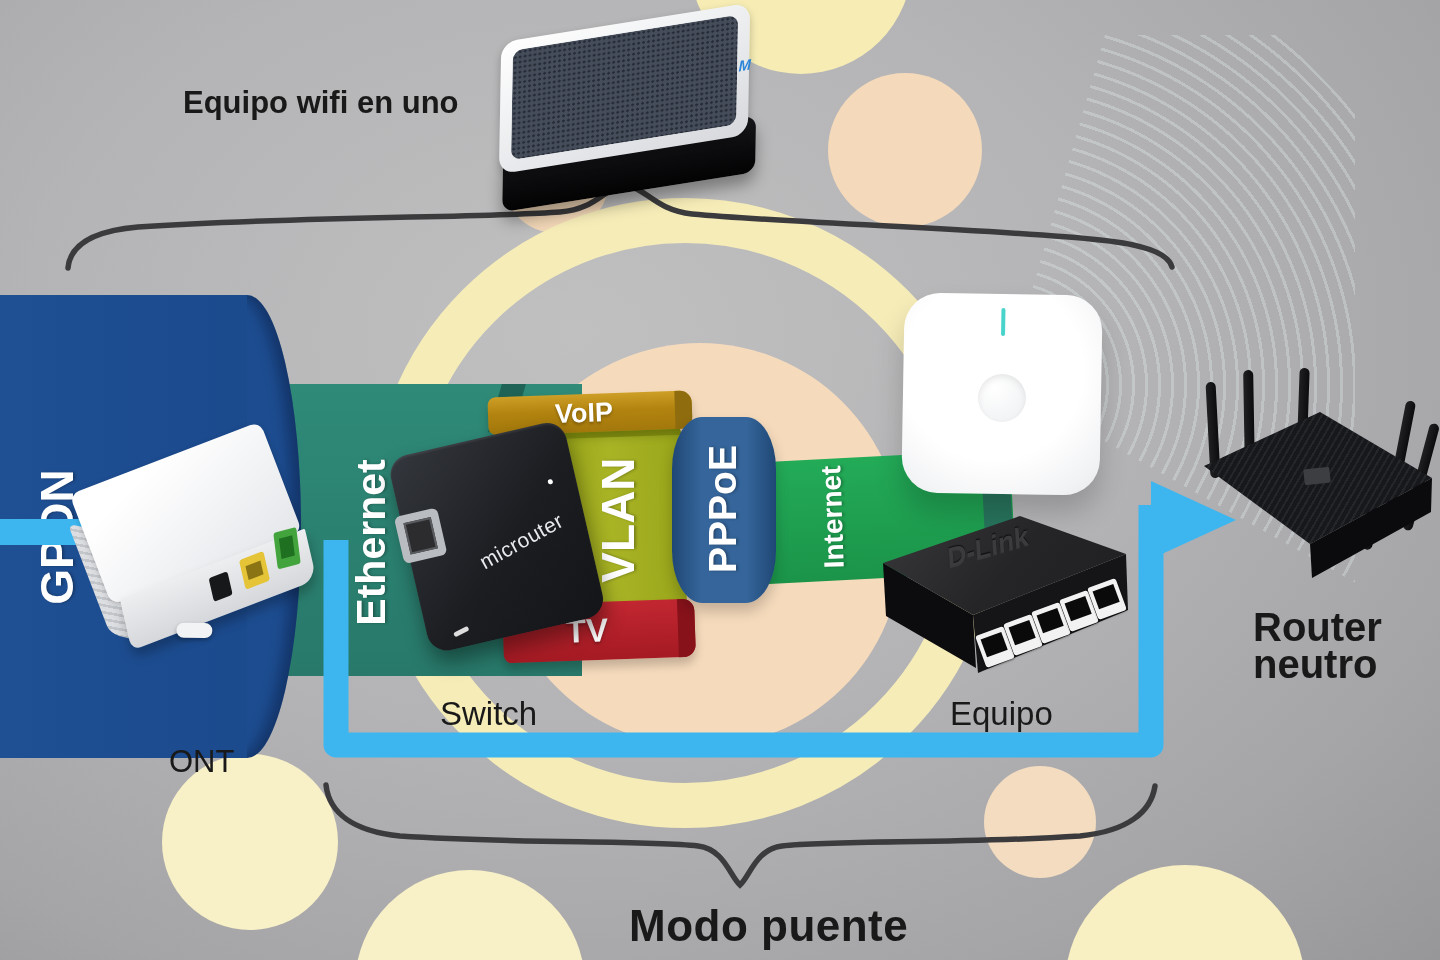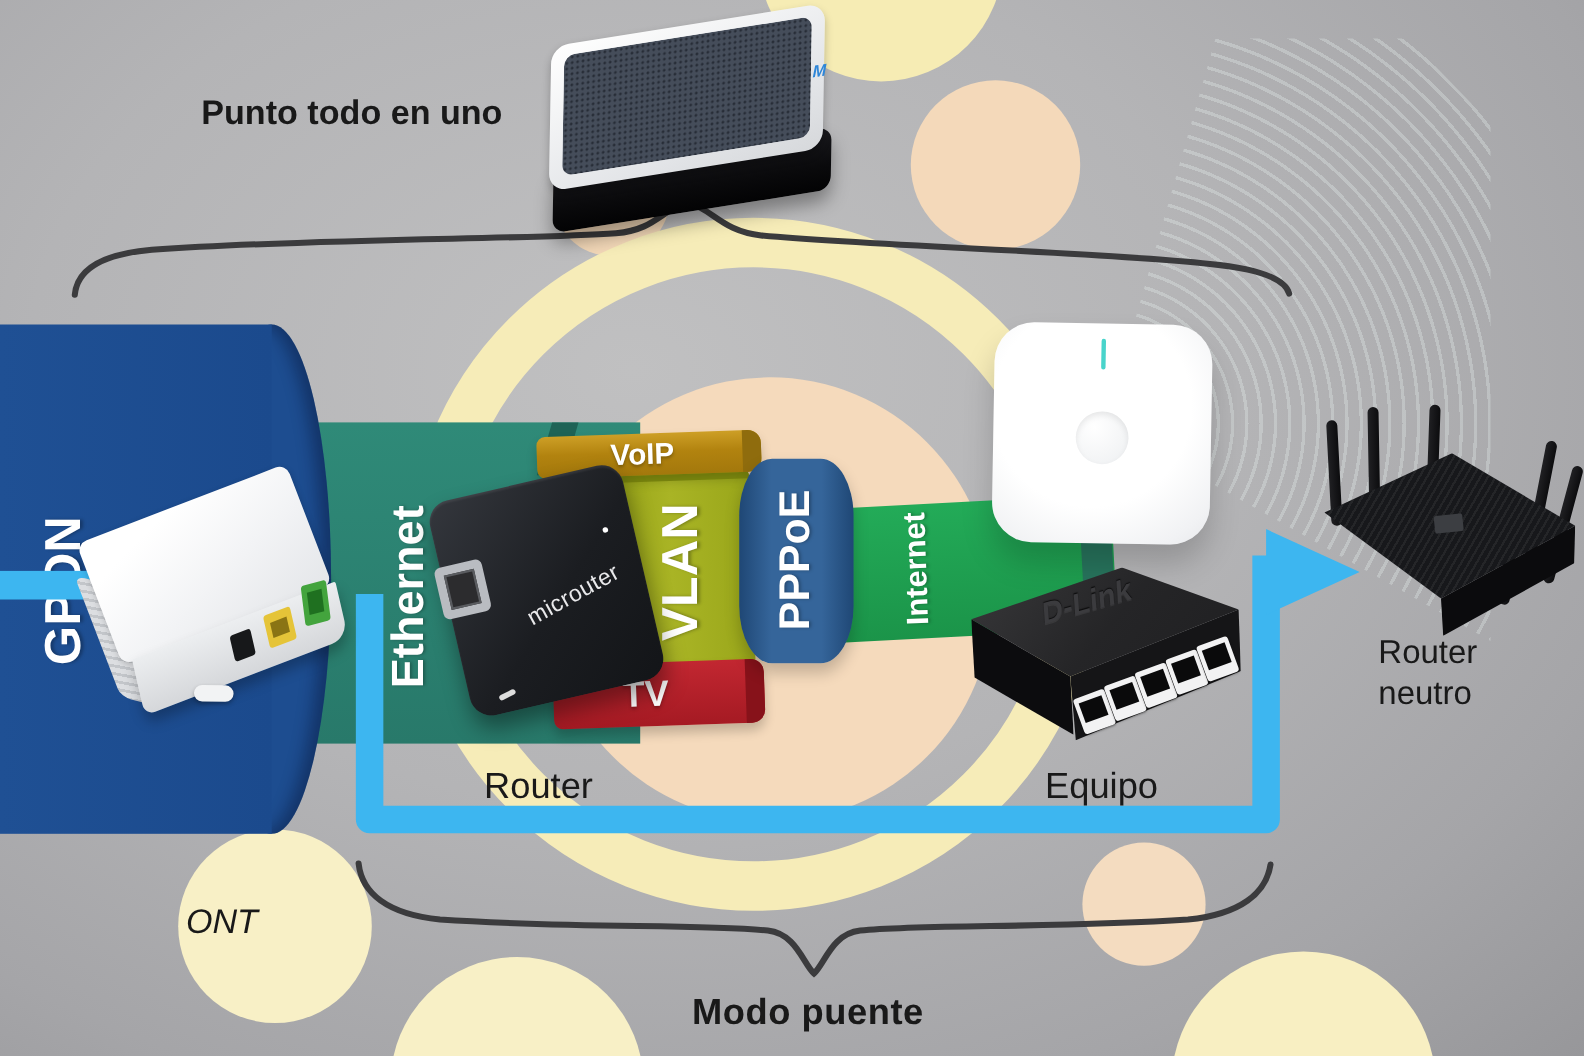--- a/index.html
+++ b/index.html
@@ -62,23 +62,23 @@
   .t-pppoe{left:633px;top:487px;width:180px;font-size:39px;transform:rotate(-90deg);z-index:13;}
   .t-internet{left:763px;top:501px;width:140px;font-size:28px;transform:rotate(-92deg);z-index:12;}
   .t-voip{left:524px;top:398px;width:120px;font-size:27px;transform:rotate(-2deg);z-index:12;}
   .t-tv{left:547px;top:612px;width:80px;font-size:33px;transform:rotate(-2deg);z-index:12;}
   
   .lbl{position:absolute;color:#191919;white-space:nowrap;}
   .lbl-equipo{left:183px;top:85px;font-size:31px;font-weight:bold;z-index:40;}
   .lbl-punto{left:866px;top:249px;font-size:32px;letter-spacing:1px;z-index:40;}
   .lbl-router{left:440px;top:695px;font-size:33px;z-index:40;}
   .lbl-switch{left:950px;top:695px;font-size:33px;z-index:40;}
-  .lbl-ont{left:169px;top:820px;font-size:31px;z-index:40;font-style:italic;}
-  .lbl-neutro{left:1253px;top:575px;font-size:30px;font-weight:normal;line-height:37px;white-space:normal;width:135px;z-index:40;}
-  .lbl-modo{left:629px;top:901px;font-size:33px;font-weight:bold;letter-spacing:.5px;z-index:40;}
+  .lbl-ont{left:169px;top:744px;font-size:31px;z-index:40;}
+  .lbl-neutro{left:1253px;top:609px;font-size:40px;font-weight:bold;line-height:37px;white-space:normal;width:135px;z-index:40;}
+  .lbl-modo{left:629px;top:901px;font-size:44px;font-weight:bold;letter-spacing:.5px;z-index:40;}
   
   .aio{left:498px;top:22px;width:275px;height:175px;transform:rotate(-9deg) skewX(-10deg);z-index:20;}
   .aio-base{position:absolute;left:4px;top:112px;width:256px;height:56px;border-radius:12px;
     background:linear-gradient(180deg,#1a1a1e 0%,#0a0a0c 60%,#030304);box-shadow:0 10px 16px rgba(0,0,0,.35);}
   .aio-frame{position:absolute;left:0;top:0;width:252px;height:130px;border-radius:16px;
     background:linear-gradient(160deg,#ffffff,#e3e5e8 70%,#d6d8db);box-shadow:0 4px 8px rgba(0,0,0,.25);}
   .aio-panel{position:absolute;left:12px;top:10px;width:228px;height:108px;border-radius:10px;
     background-color:#454d5a;
     background-image:radial-gradient(rgba(15,19,27,.55) 1.2px, transparent 1.4px);background-size:5px 5px;}
   .aio-logo{position:absolute;right:-2px;top:52px;font-size:15px;font-weight:bold;font-style:italic;color:#2e86d8;}
@@ -247,20 +247,20 @@
     <div class="ant a2"></div>
     <div class="ant a3"></div>
     <div class="ant a4"></div>
     <div class="ant a5"></div>
     <div class="ant a6"></div>
     <div class="rn-top"></div>
     <div class="rn-front"></div>
     <div class="rn-logo"></div>
   </div>
 
-  <div class="lbl lbl-equipo">Punto todo en uno</div>
-  <div class="lbl lbl-router">Router</div>
+  <div class="lbl lbl-equipo">Equipo wifi en uno</div>
+  <div class="lbl lbl-router">Switch</div>
   <div class="lbl lbl-switch">Equipo</div>
   <div class="lbl lbl-ont">ONT</div>
   <div class="lbl lbl-neutro">Router neutro</div>
   <div class="lbl lbl-modo">Modo puente</div>
 
 </div>
 
 </body></html>

